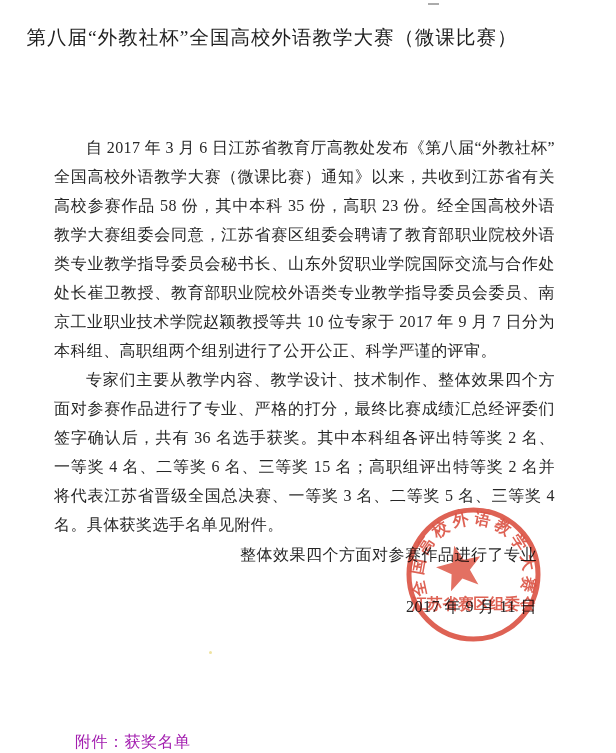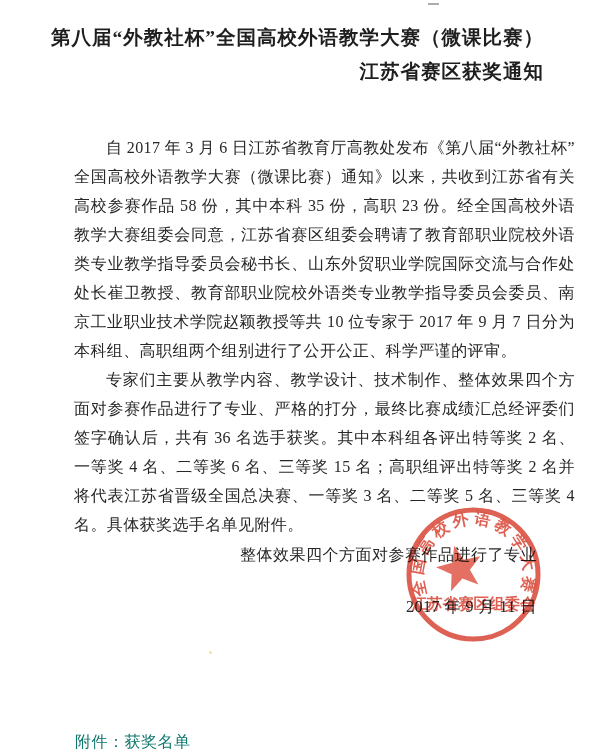--- a/index.html
+++ b/index.html
@@ -7,31 +7,31 @@
     position:relative;
     width:616px;height:753px;
     margin:0 auto;
     background:#ffffff;
     overflow:hidden;
     font-family:"Liberation Serif","DejaVu Serif",serif;
     color:#262626;
   }
   .title{
     position:absolute;left:0;width:544px;
-    text-align:right;
-    font-size:19.5px;font-weight:bold;
+    text-align:center;
+    font-size:19.5px;font-weight:normal;
     letter-spacing:1px;
     line-height:24px;
     color:#1e1e1e;
   }
   .title.line1{top:26px;}
   .title.line2{top:60px;}
   .body-text{
     position:absolute;
-    left:74px;top:133px;width:501px;
+    left:54px;top:133px;width:501px;
     font-size:16px;line-height:29px;
     text-align:justify;
     letter-spacing:0.4px;
     color:#272727;
   }
   .body-text p{margin:0;text-indent:2em;}
   .signature{
     position:absolute;
     top:545px;right:79px;
     text-align:right;
@@ -39,21 +39,21 @@
     color:#272727;
     z-index:1;
   }
   .signature .org{line-height:20px;letter-spacing:0.5px;}
   .signature .date{line-height:20px;margin-top:32px;letter-spacing:0.5px;}
   .attachment{
     position:absolute;
     left:75px;top:731px;
     font-size:16px;line-height:22px;
     letter-spacing:0.5px;
-    color:#0f766e;
+    color:#a21caf;
   }
   .seal{
     position:absolute;
     left:404px;top:504px;
     width:140px;height:142px;
     mix-blend-mode:multiply;
     opacity:0.88;
     z-index:2;
     pointer-events:none;
   }
@@ -70,21 +70,20 @@
 </style>
 </head>
 <body>
 
 <div class="page">
 
   <div class="artifact-dash"></div>
   <div class="artifact-speck"></div>
 
   <div class="title line1">第八届“外教社杯”全国高校外语教学大赛（微课比赛）</div>
-  <div class="title line2">江苏省赛区获奖通知</div>
 
   <div class="body-text">
     <p>自 2017 年 3 月 6 日江苏省教育厅高教处发布《第八届“外教社杯”全国高校外语教学大赛（微课比赛）通知》以来，共收到江苏省有关高校参赛作品 58 份，其中本科 35 份，高职 23 份。经全国高校外语教学大赛组委会同意，江苏省赛区组委会聘请了教育部职业院校外语类专业教学指导委员会秘书长、山东外贸职业学院国际交流与合作处处长崔卫教授、教育部职业院校外语类专业教学指导委员会委员、南京工业职业技术学院赵颖教授等共 10 位专家于 2017 年 9 月 7 日分为本科组、高职组两个组别进行了公开公正、科学严谨的评审。</p>
     <p>专家们主要从教学内容、教学设计、技术制作、整体效果四个方面对参赛作品进行了专业、严格的打分，最终比赛成绩汇总经评委们签字确认后，共有 36 名选手获奖。其中本科组各评出特等奖 2 名、一等奖 4 名、二等奖 6 名、三等奖 15 名；高职组评出特等奖 2 名并将代表江苏省晋级全国总决赛、一等奖 3 名、二等奖 5 名、三等奖 4 名。具体获奖选手名单见附件。</p>
   </div>
 
   <div class="signature">
     <div class="org">整体效果四个方面对参赛作品进行了专业</div>
     <div class="date">2017 年 9 月 11 日</div>
   </div>

